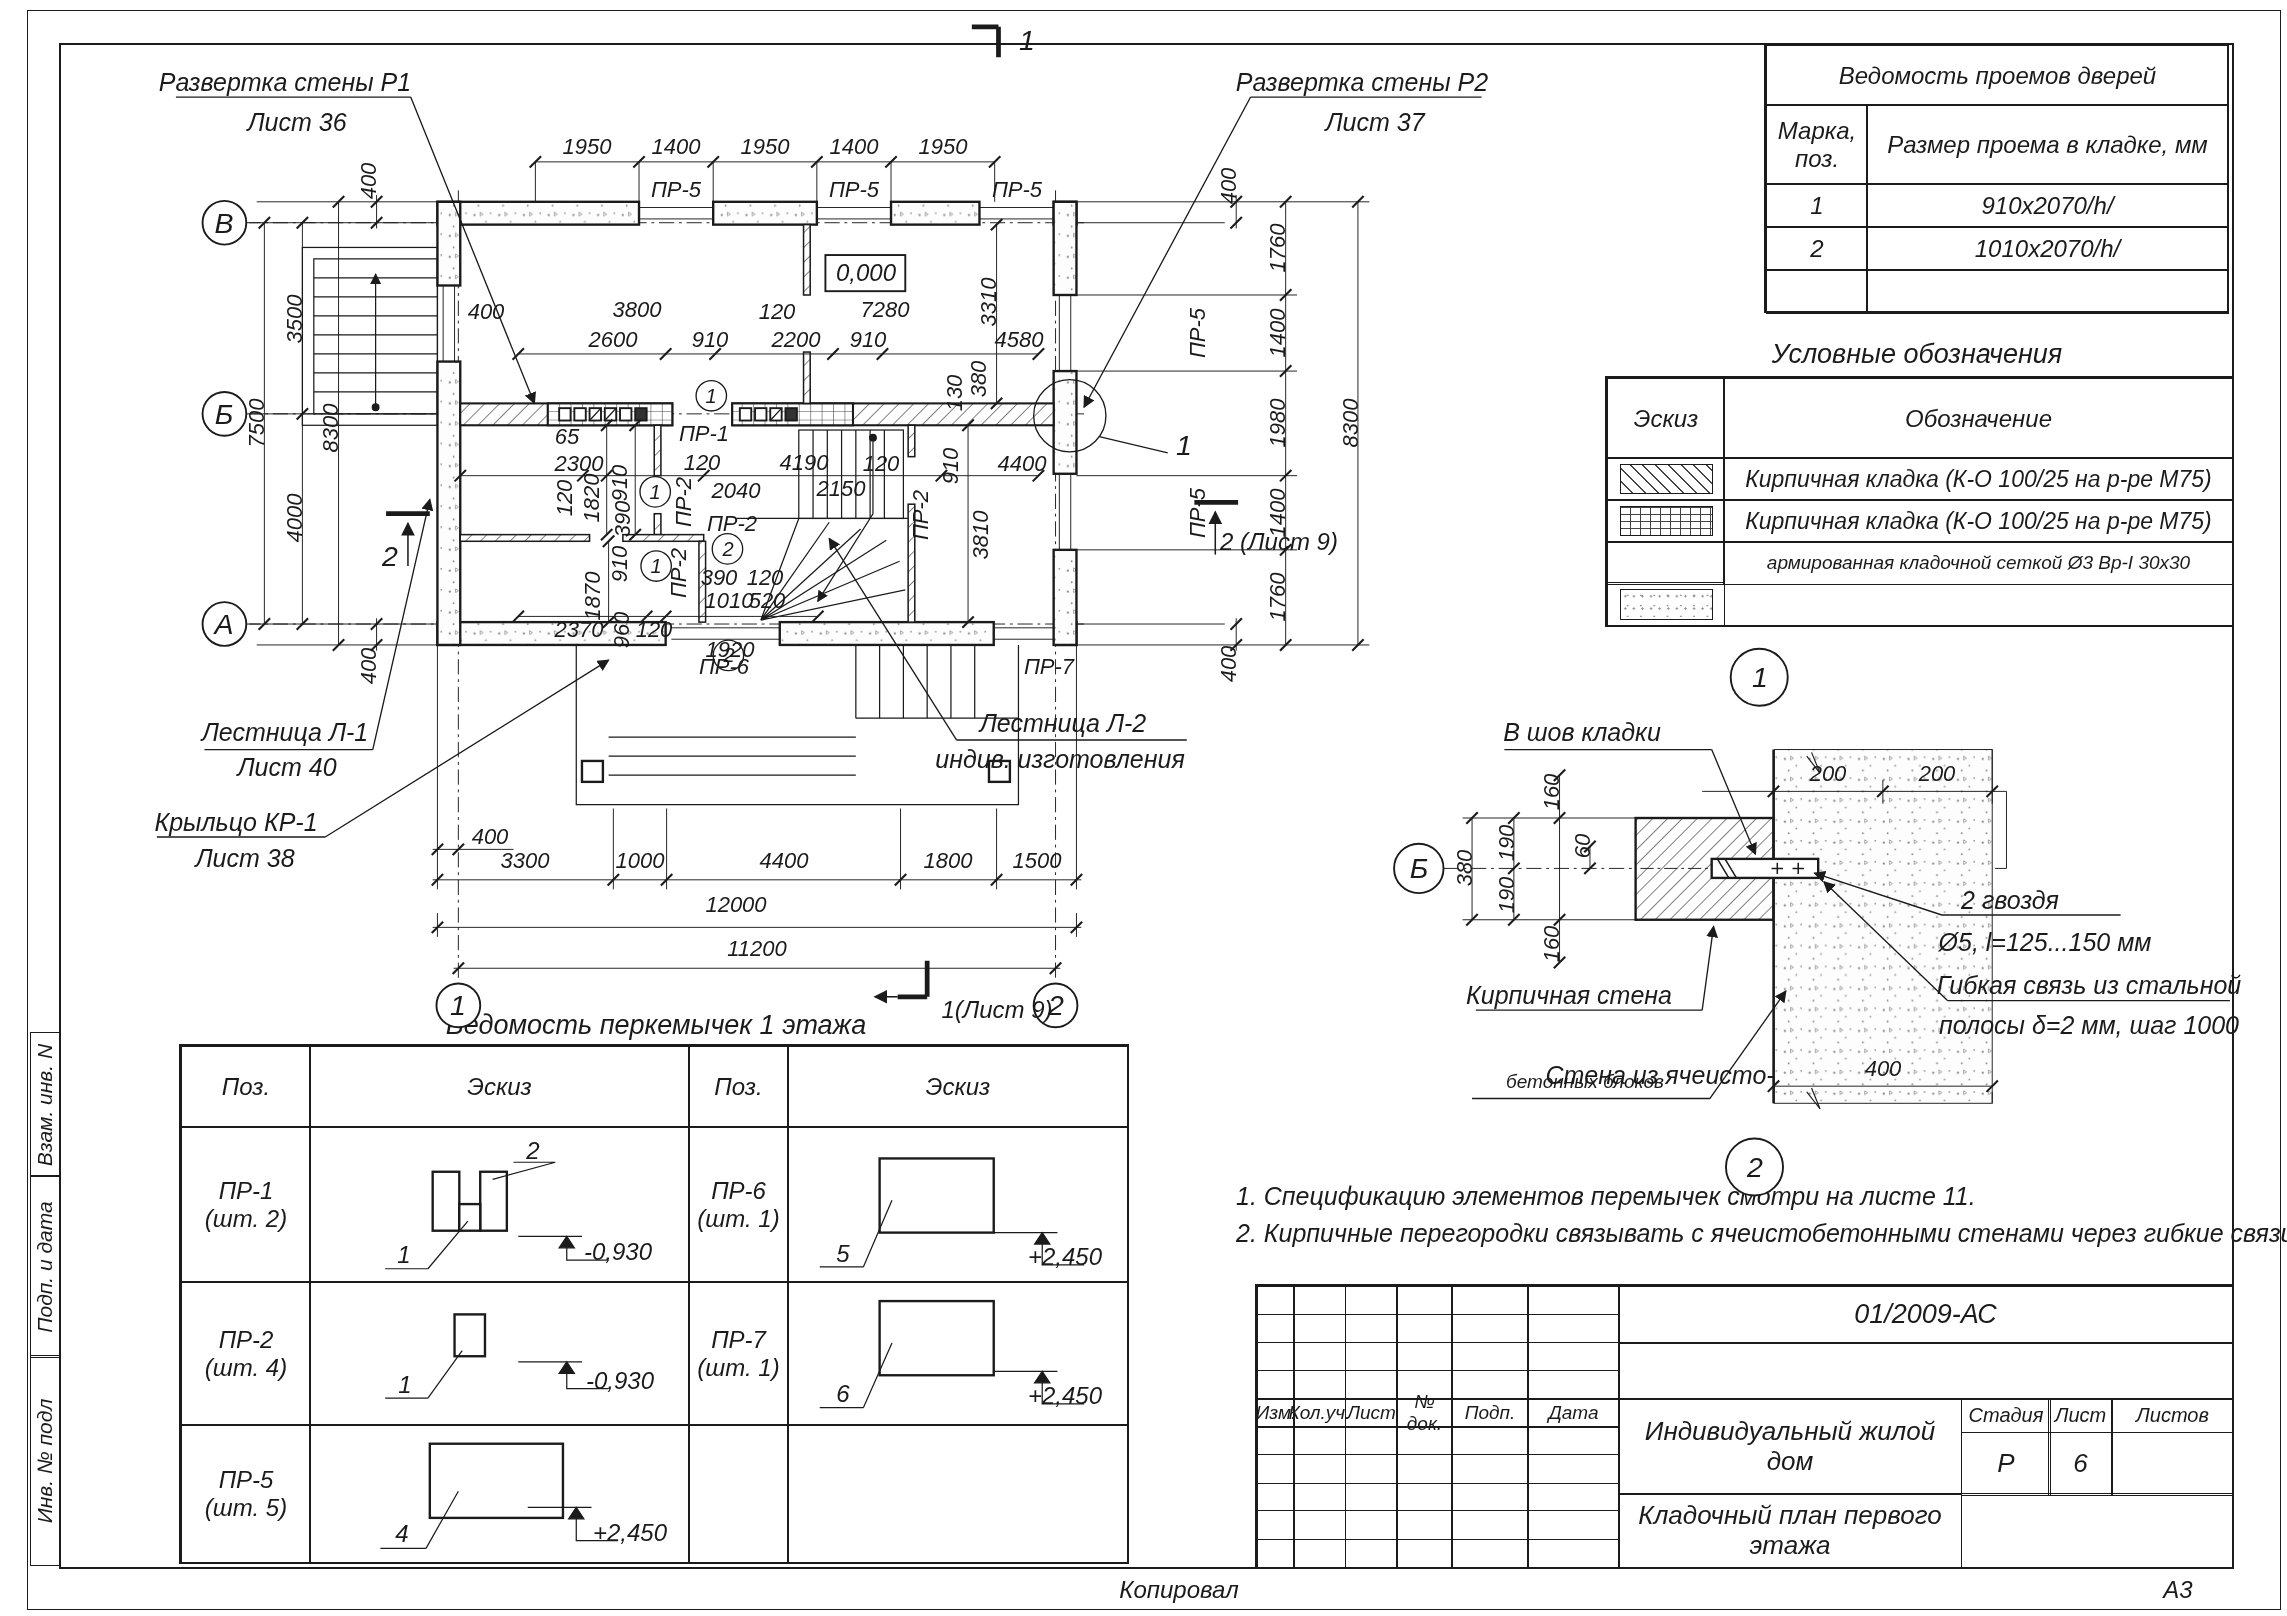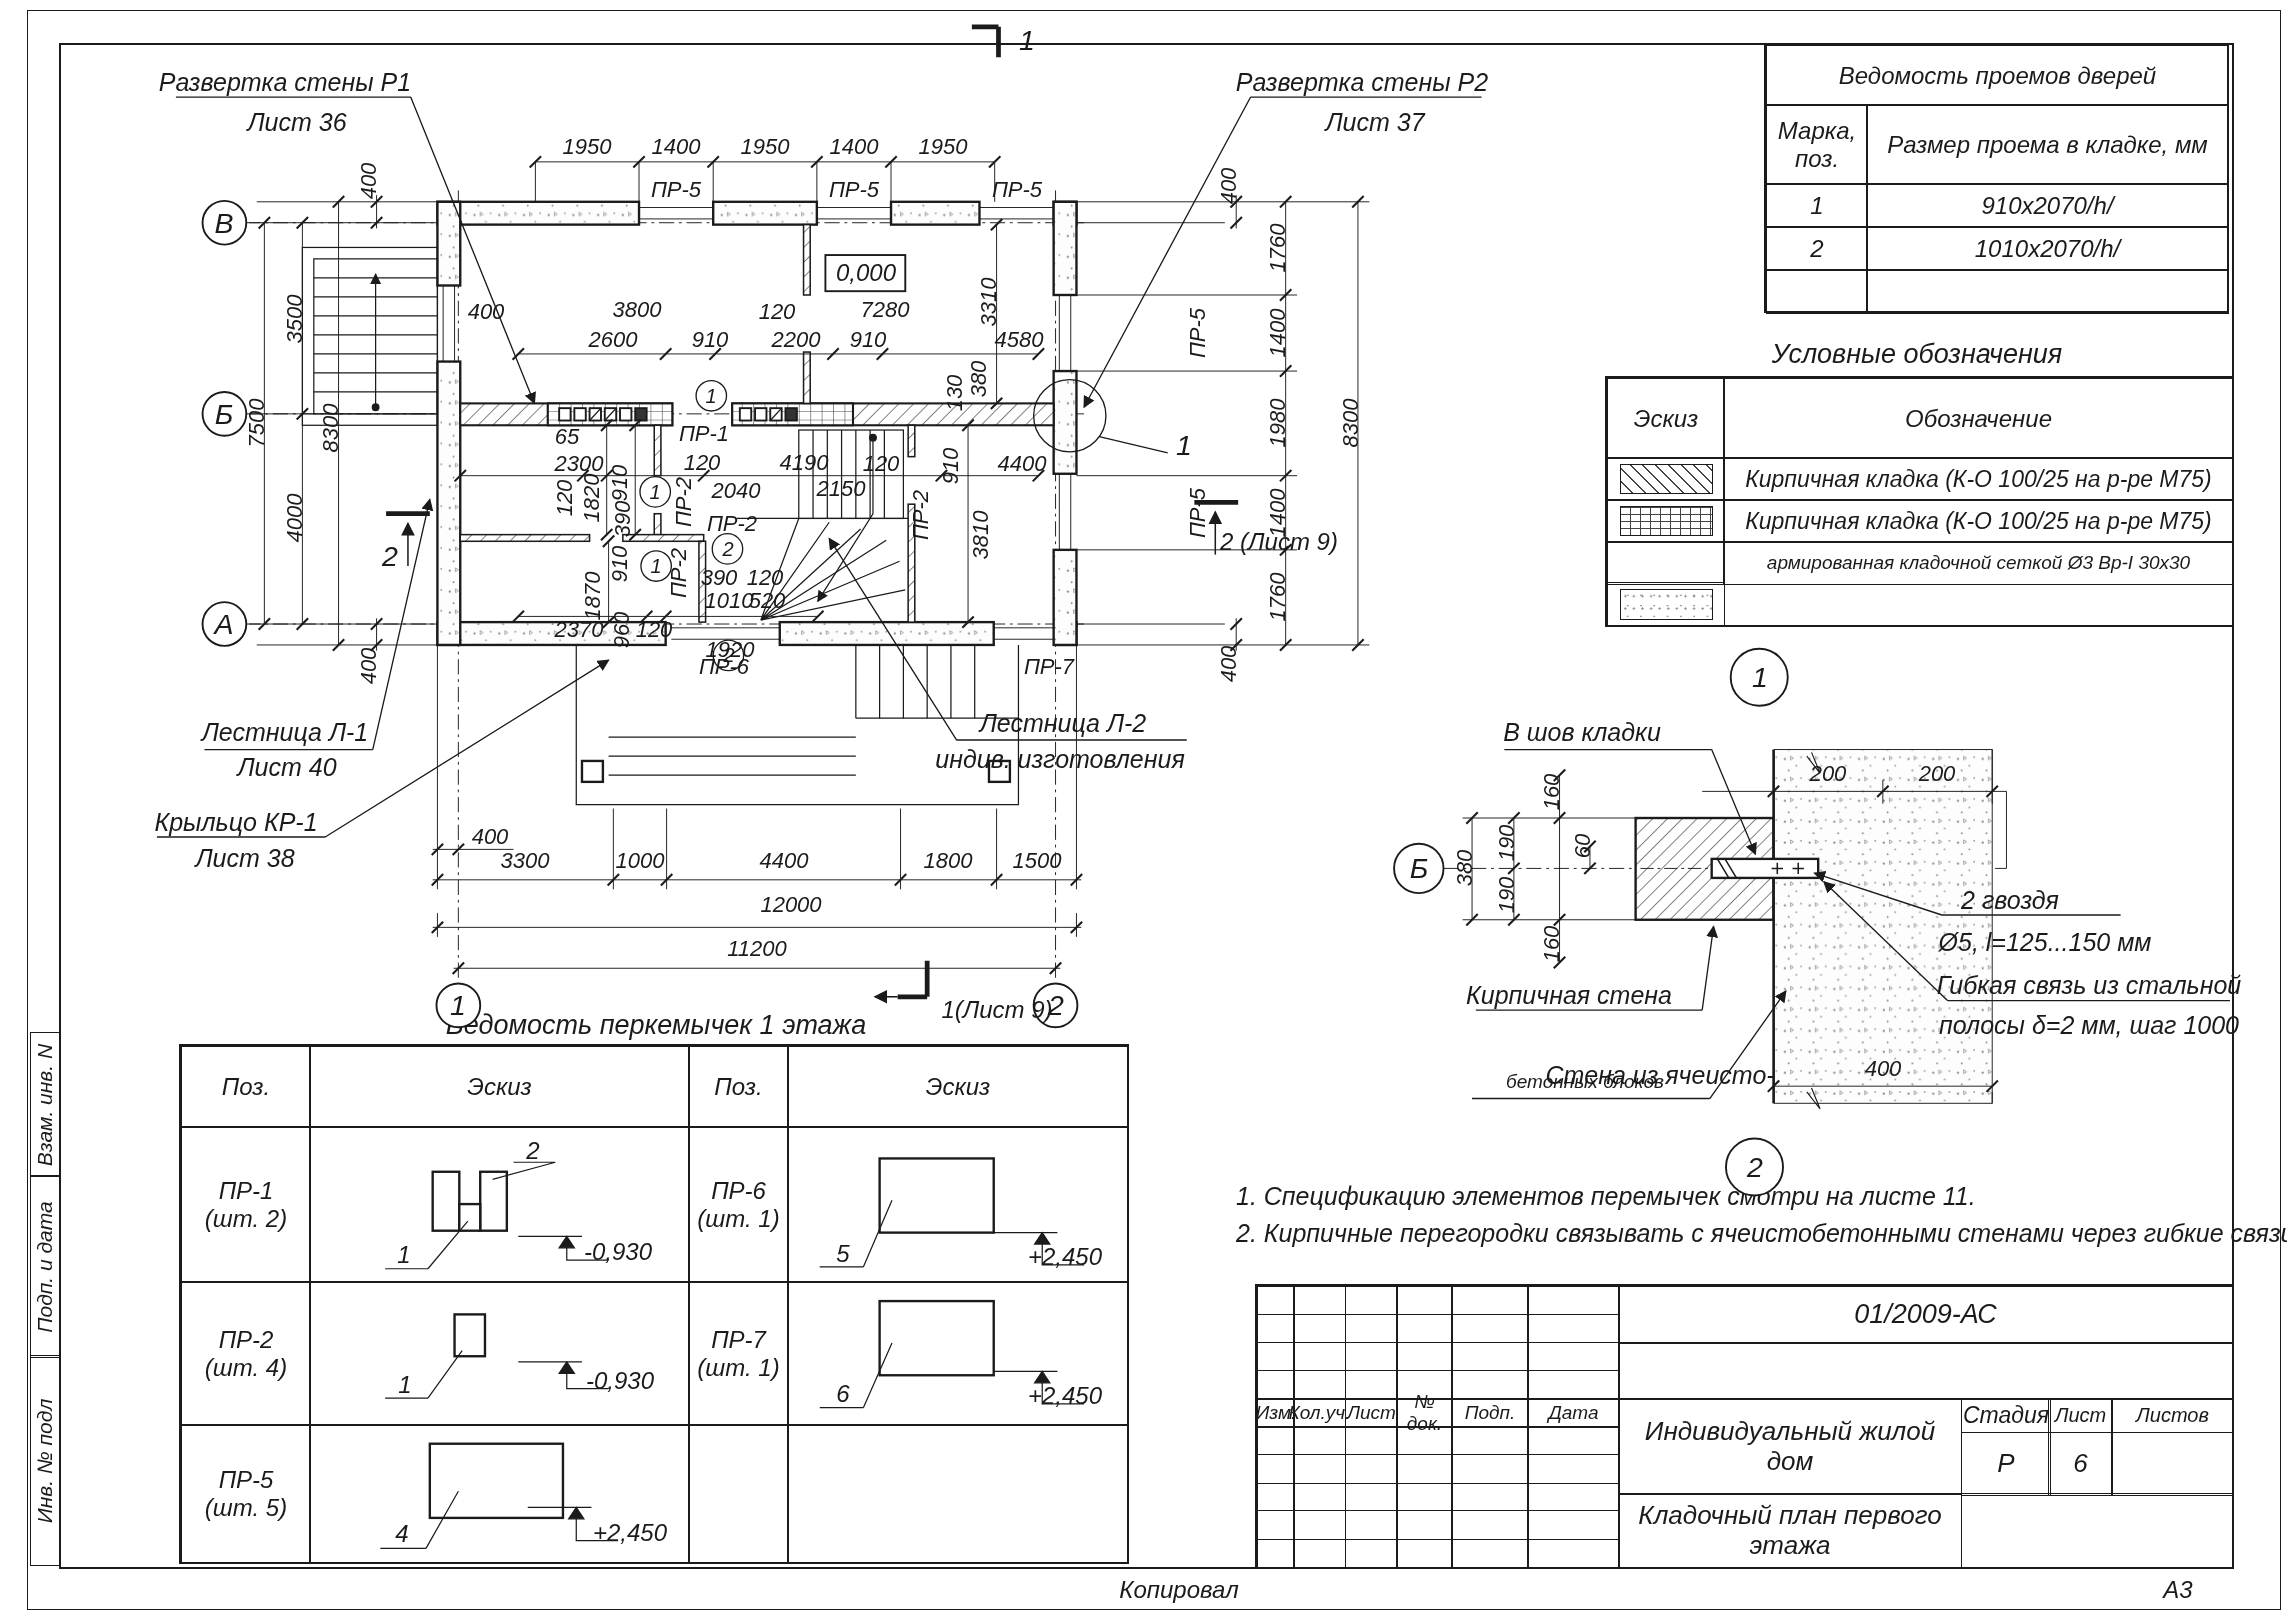--- a/index.html
+++ b/index.html
@@ -126,21 +126,21 @@
       <div style="position:absolute;left:0;top:84px;width:361px;height:0;border-top:1.4px solid #1b1b1b;"></div>
       <div style="position:absolute;left:0;top:168px;width:361px;height:0;border-top:1.4px solid #1b1b1b;"></div>
       <div style="position:absolute;left:0;top:197px;width:361px;height:0;border-top:1.4px solid #1b1b1b;"></div>
       <div style="position:absolute;left:0;top:224px;width:361px;height:0;border-top:1.4px solid #1b1b1b;"></div>
       <div style="position:absolute;left:0;top:253px;width:361px;height:0;border-top:1.4px solid #1b1b1b;"></div>
     </div>
 
     <div class="cell" style="left:361px;top:0;width:613px;height:56px;font-size:27px;">01/2009-АС</div>
     <div class="cell" style="left:361px;top:56px;width:613px;height:56px;"></div>
     <div class="cell" style="left:361px;top:112px;width:342px;height:95px;font-size:26px;">Индивидуальный жилой дом</div>
-    <div class="cell thin" style="left:704px;top:112px;width:88px;height:33px;font-size:23px;">Стадия</div>
+    <div class="cell thin" style="left:704px;top:112px;width:88px;height:33px;font-size:20px;">Стадия</div>
     <div class="cell thin" style="left:791px;top:112px;width:63px;height:33px;font-size:20px;">Лист</div>
     <div class="cell thin" style="left:854px;top:112px;width:121px;height:33px;font-size:20px;">Листов</div>
     <div class="cell thin" style="left:704px;top:146px;width:88px;height:62px;font-size:26px;">Р</div>
     <div class="cell thin" style="left:791px;top:146px;width:63px;height:62px;font-size:26px;">6</div>
     <div class="cell thin" style="left:854px;top:146px;width:121px;height:62px;font-size:26px;"></div>
     <div class="cell" style="left:361px;top:207px;width:342px;height:73px;font-size:26px;">Кладочный план первого этажа</div>
     <div class="cell" style="left:704px;top:207px;width:271px;height:73px;"></div>
   </div>
 
   <div class="ann left" style="left:1236px;top:1196px;font-size:25px;">1.  Спецификацию элементов перемычек смотри на листе 11.</div>
@@ -601,21 +601,21 @@
       <span class="ann" style="left: 728px; top: 549px; font-size: 20px;">2</span>
       <span class="ann" style="left: 729px; top: 655px; font-size: 20px;">2</span>
       <span class="ann" style="left: 724px; top: 667px;">ПР-6</span>
       <span class="ann" style="left: 1049px; top: 667px;">ПР-7</span>
       <span class="ann" style="left: 490px; top: 837px;">400</span>
       <span class="ann" style="left: 525px; top: 861px;">3300</span>
       <span class="ann" style="left: 640px; top: 861px;">1000</span>
       <span class="ann" style="left: 784px; top: 861px;">4400</span>
       <span class="ann" style="left: 948px; top: 861px;">1800</span>
       <span class="ann" style="left: 1037px; top: 861px;">1500</span>
-      <span class="ann" style="left: 791px; top: 905px;">12000</span>
+      <span class="ann" style="left: 736px; top: 905px;">12000</span>
       <span class="ann" style="left: 757px; top: 949px;">11200</span>
       <span class="ann" style="left: 1582px; top: 732px; font-size: 25px;">В шов кладки</span>
       <span class="ann" style="left: 1828px; top: 774px;">200</span>
       <span class="ann" style="left: 1937px; top: 774px;">200</span>
       <span class="ann rot" style="left: 1552px; top: 792px;">160</span>
       <span class="ann rot" style="left: 1552px; top: 944px;">160</span>
       <span class="ann rot" style="left: 1507px; top: 843px;">190</span>
       <span class="ann rot" style="left: 1507px; top: 895px;">190</span>
       <span class="ann rot" style="left: 1465px; top: 868px;">380</span>
       <span class="ann rot" style="left: 1583px; top: 846px;">60</span>

